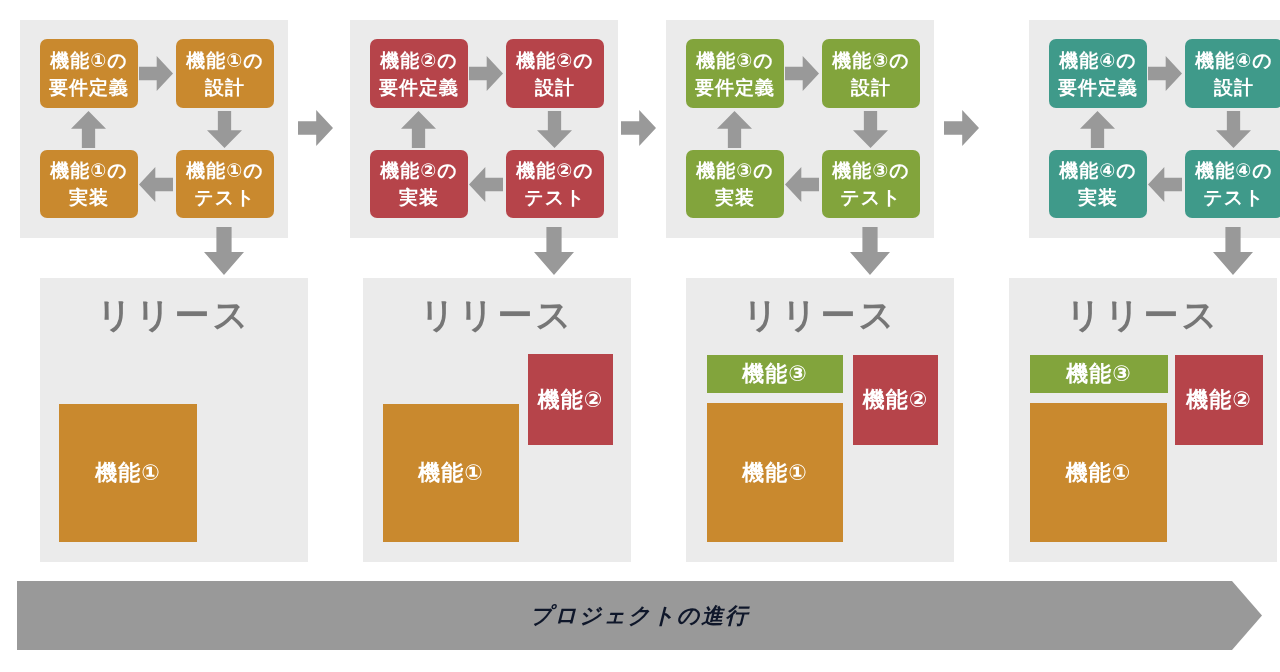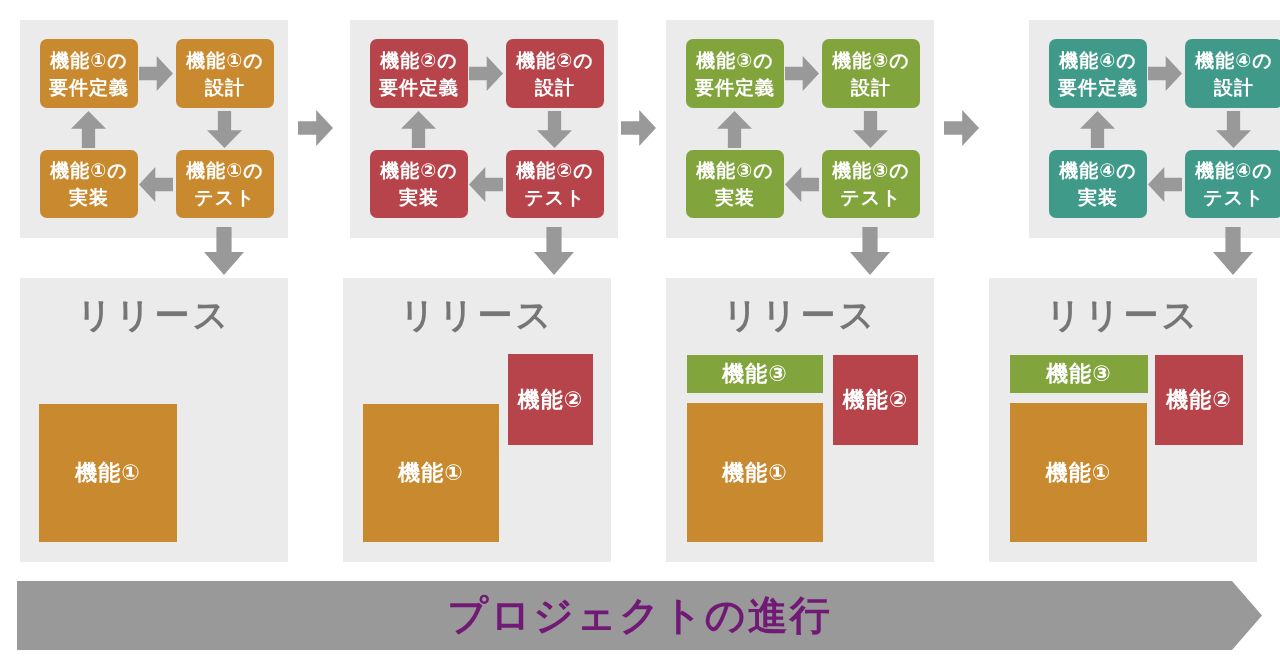--- a/index.html
+++ b/index.html
@@ -40,20 +40,21 @@
   .a-rcol {left:187px;top:91px;width:35px;height:37px;}
   .a-lcol {left:51px; top:91px;width:35px;height:37px;}
   .a-bot  {left:119px;top:147px;width:34px;height:35px;}
   .a-exit {left:184px;top:207px;width:40px;height:48px;}
   .link-arrow{position:absolute;top:110px;width:35px;height:36px;}
   #link-0{left:298px}#link-1{left:621px}#link-2{left:944px}
   
   .release-panel{
     position:absolute;top:278px;width:268px;height:284px;
     background:var(--panel,#EBEBEB);
+    margin-left:20px;
   }
   #rel-0{left:20px}#rel-1{left:343px}#rel-2{left:666px}#rel-3{left:989px}
   .release-title{
     position:absolute;top:14px;left:0;width:100%;
     text-align:center;font-size:35px;font-weight:bold;
     color:var(--title,#767676);letter-spacing:3px;
   }
   .feat{
     position:absolute;display:flex;align-items:center;justify-content:center;
     color:#fff;font-weight:bold;font-size:22px;letter-spacing:1px;text-align:center;
@@ -73,21 +74,21 @@
   .r3-f2{left:166px;top:77px;width:88px;height:90px;}
   .r3-f4{left:166px;top:177px;width:88px;height:87px;}
   
   .banner{
     position:absolute;left:17px;top:581px;width:1245px;height:69px;
     background:var(--banner,#999999);
     clip-path:polygon(0 0,calc(100% - 30px) 0,100% 50%,calc(100% - 30px) 100%,0 100%);
     display:flex;align-items:center;justify-content:center;
   }
   .banner span{
-    color:#701a75;font-weight:bold;font-size:40px;letter-spacing:2px;
+    color:#0f172a;font-weight:bold;font-size:22px;letter-spacing:2px;font-style:italic;
   }
 </style>
 </head>
 <body>
 
 <div class="canvas">
 
   <div class="cycle-panel" id="cycle-0">
     <div class="stage tl c1">
       <span>機能①の</span>

